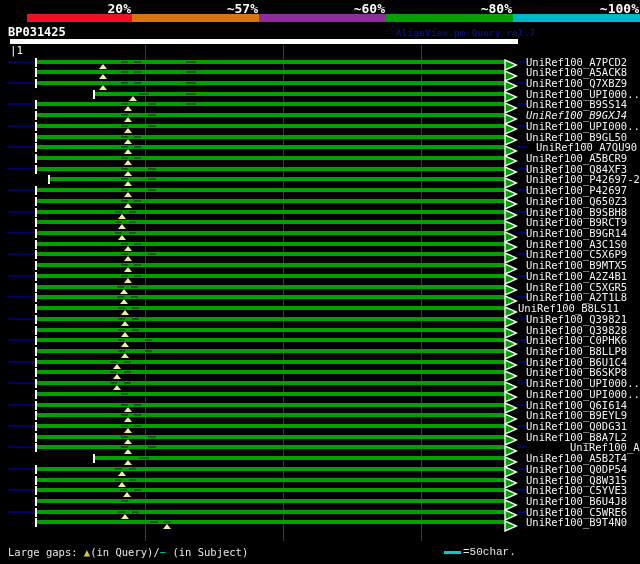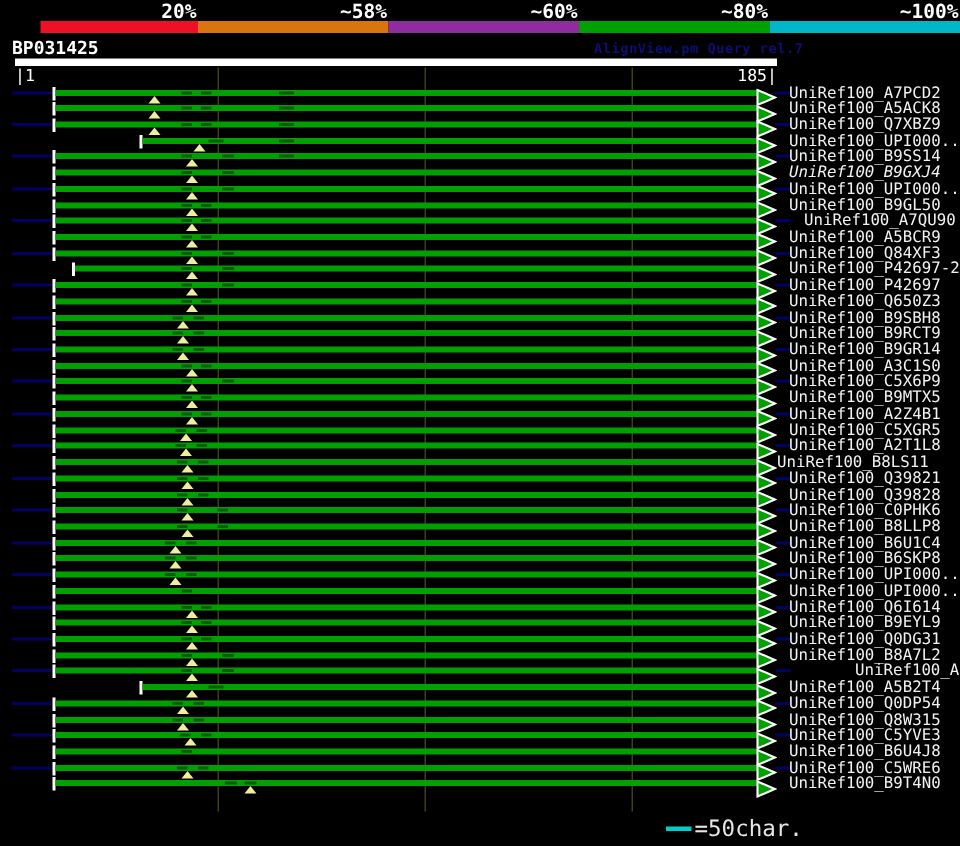--- a/index.html
+++ b/index.html
@@ -18,45 +18,44 @@
   .bar{position:absolute;height:4px;background:#00a000;cursor:pointer;}
   .gapdash{position:absolute;height:2px;background:#0a5c0a;}
   .tri{position:absolute;width:0;height:0;border-left:4px solid transparent;border-right:4px solid transparent;border-bottom:5px solid #f0ee9a;}
   .connector{position:absolute;height:2px;background:#000066;}
   .subject-label{position:absolute;color:#f2f2f2;font-size:10.5px;line-height:12px;white-space:pre;cursor:pointer;}
   .arrow{position:absolute;width:14px;height:12px;cursor:pointer;}
   #legend{position:absolute;left:8px;top:546px;color:#e6e6e6;font-size:10.5px;line-height:13px;white-space:pre;}
   #legend .q-sym{color:#ddcc22;}
   #legend .s-sym{color:#00cccc;}
   #scalebar-sample{position:absolute;left:444px;top:551px;width:17px;height:3px;background:#00cccc;}
-  #scalebar-label{position:absolute;left:463px;top:546px;color:#e6e6e6;font-size:15px;line-height:13px;}
+  #scalebar-label{position:absolute;left:463px;top:546px;color:#e6e6e6;font-size:11px;line-height:13px;font-family:Liberation Mono, monospace;}
 </style>
 </head>
 <body>
 
 <div id="screen">
   <div id="color-scale">
       <div class="scale-seg" style="left: 27px; width: 105px; background: rgb(238, 17, 38);"></div>
       <span class="scale-label" style="left: 131px;">20%</span>
       <div class="scale-seg" style="left: 132px; width: 127px; background: rgb(217, 117, 15);"></div>
-      <span class="scale-label" style="left: 258px;">~58%</span>
+      <span class="scale-label" style="left: 258px;">~57%</span>
       <div class="scale-seg" style="left: 259px; width: 127px; background: rgb(143, 45, 160);"></div>
       <span class="scale-label" style="left: 385px;">~60%</span>
       <div class="scale-seg" style="left: 386px; width: 127px; background: rgb(0, 160, 0);"></div>
       <span class="scale-label" style="left: 512px;">~80%</span>
       <div class="scale-seg" style="left: 513px; width: 127px; background: rgb(0, 183, 201);"></div>
       <span class="scale-label" style="left: 639px;">~100%</span>
     </div>
 
   <div id="query-title">BP031425</div>
   <div id="watermark">AlignView.pm Query rel.7</div>
 
   <div id="ruler-bar"></div>
   <div id="ruler-start">|1</div>
-  <div id="ruler-end">185|</div>
 
   <div id="gridlines">
       <div class="gridline" style="left: 145px;"></div>
       <div class="gridline" style="left: 283px;"></div>
       <div class="gridline" style="left: 421px;"></div>
     </div>
   <div id="rows">
       <div style="position: absolute; left: 0px; top: 0px; width: 640px;">
         <div class="leader" style="left: 8px; width: 26px; top: 60.5px; background: rgb(0, 0, 102);"></div>
         <div class="connector" style="left: 517px; width: 10px; top: 60.5px; background: rgb(0, 0, 102);"></div>
@@ -579,15 +578,16 @@
         <div class="gapdash" style="left: 150px; width: 8px; top: 521.46px; background: rgb(10, 92, 10);"></div>
         <div class="gapdash" style="left: 163px; width: 8px; top: 521.46px; background: rgb(10, 92, 10);"></div>
         <div class="tri" style="left: 163px; top: 524.46px; border-bottom-color: rgb(240, 238, 154);"></div>
         <div class="arrow" style="left: 504px; top: 516.96px;"><svg width="14" height="12" viewBox="0 0 14 12">
             <polygon points="1,1 12.5,6 1,11" fill="#00a000" stroke="#ffffff" stroke-width="1.4"></polygon>
           </svg></div>
         <div class="subject-label" style="left: 526px; top: 516.46px; color: rgb(242, 242, 242);">UniRef100_B9T4N0</div>
       </div>
     </div>
 
+  <div id="legend"><span>Large gaps: </span><span class="q-sym">▲</span><span>(in Query)/</span><span class="s-sym">−</span><span> (in Subject)</span></div>
   <div id="scalebar-sample"></div>
   <div id="scalebar-label">=50char.</div>
 </div>
 
 </body></html>

